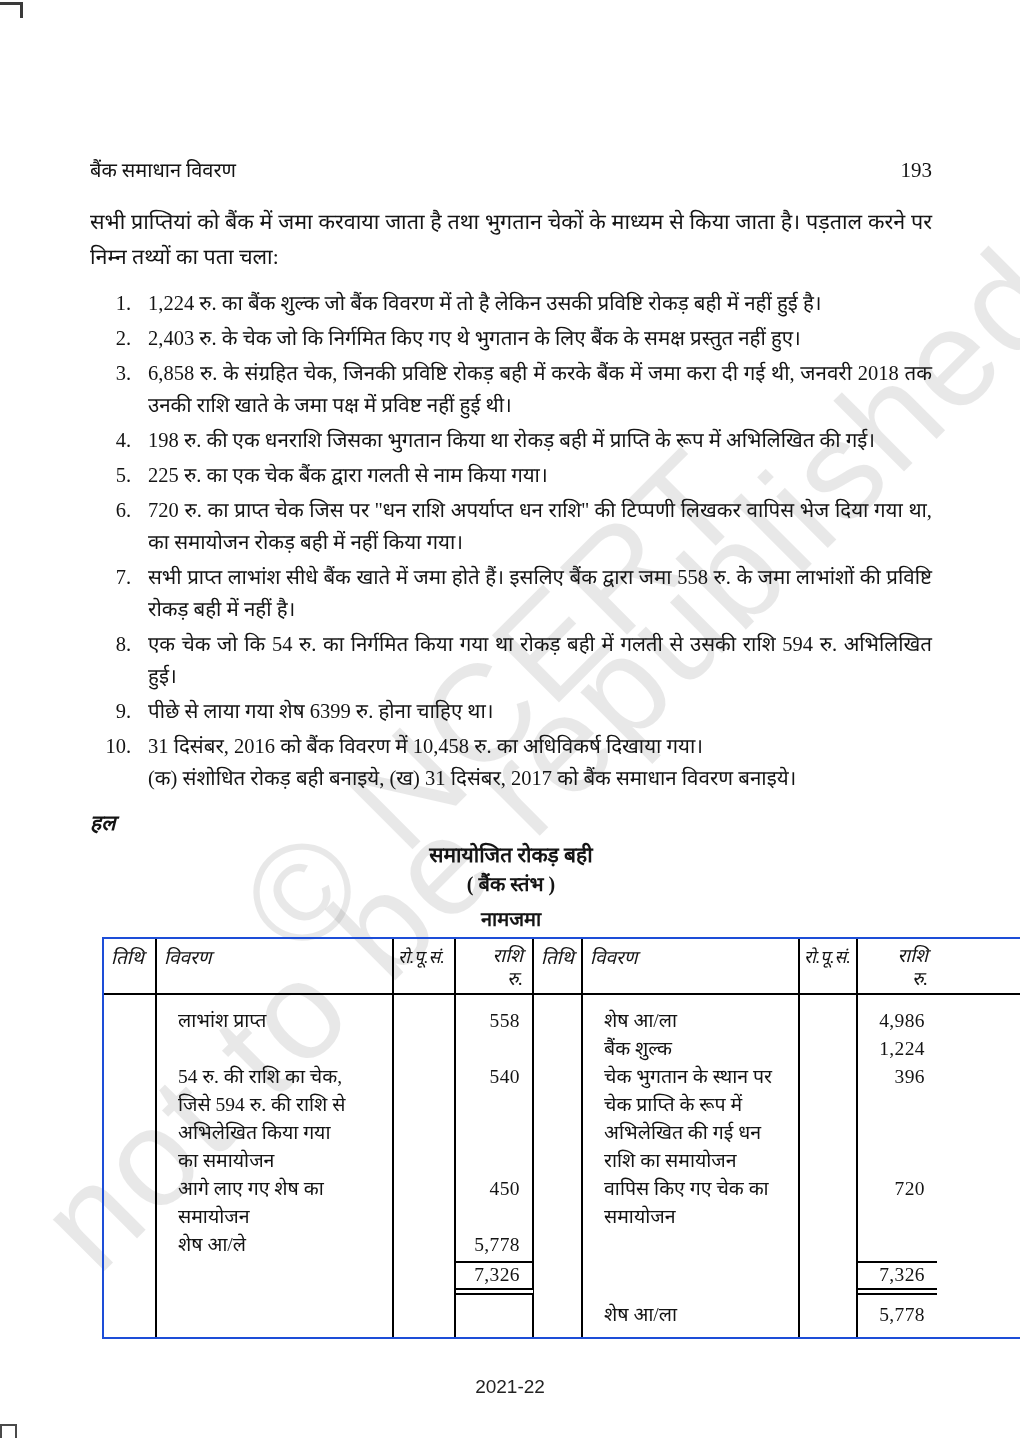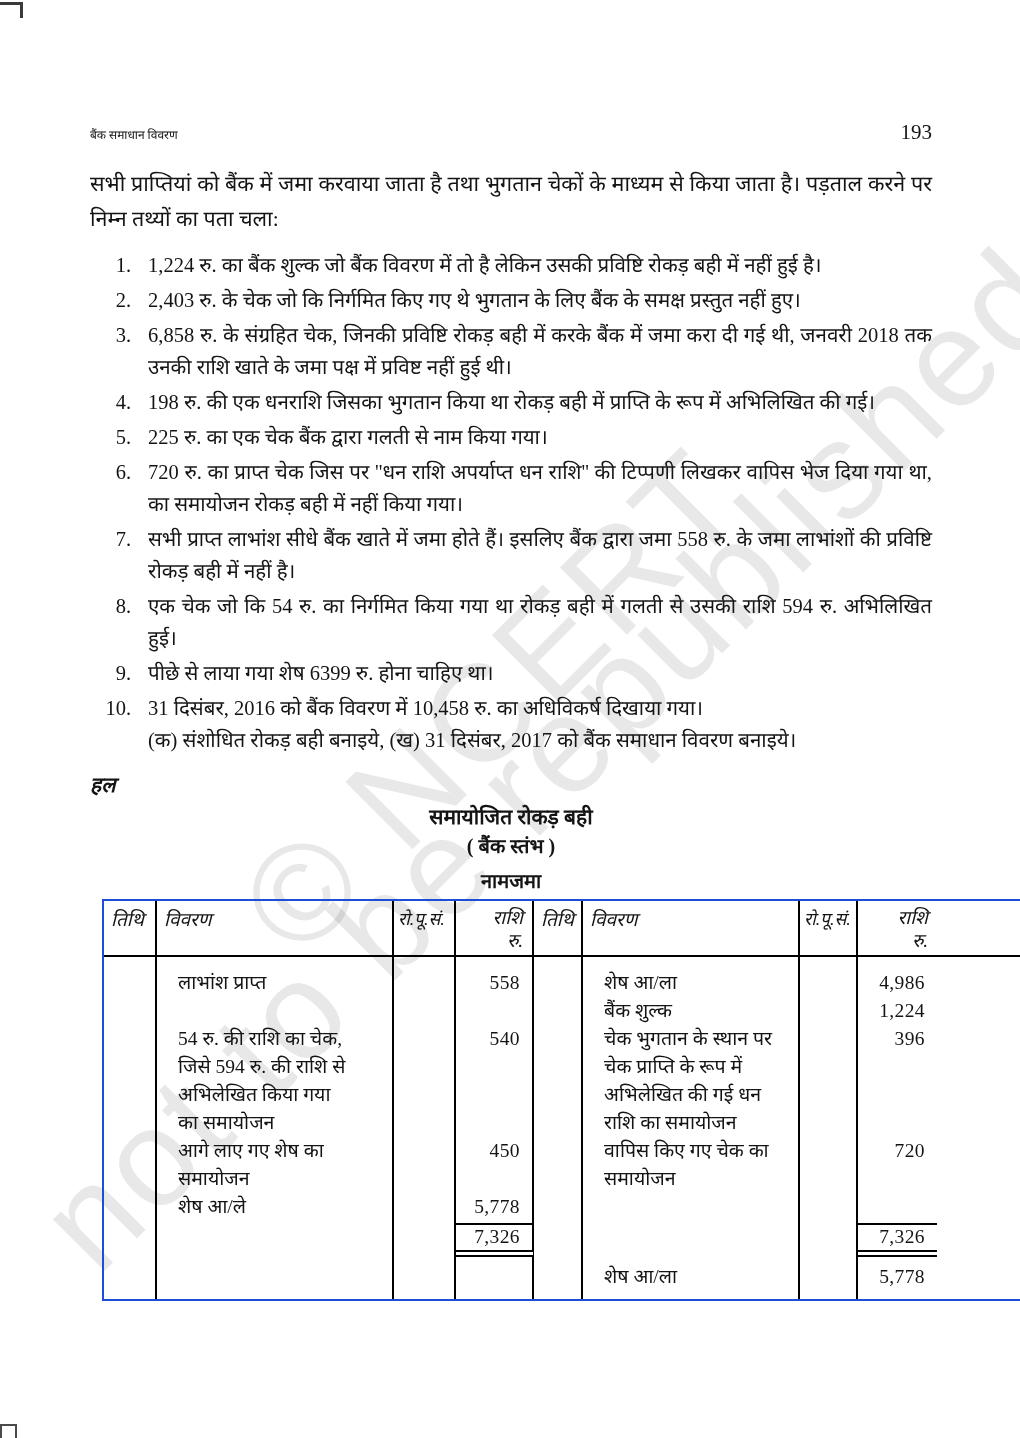--- a/index.html
+++ b/index.html
@@ -29,21 +29,21 @@
   .corner-tl{position:absolute;left:0;top:2px;width:20px;height:13px;
     border-top:3px solid #3a3a3a;border-right:3px solid #3a3a3a;z-index:2;}
   .corner-bl{position:absolute;left:0;bottom:0;width:13px;height:12px;
     border-top:2px solid #4a4a4a;border-left:2px solid #4a4a4a;border-right:2px solid #4a4a4a;z-index:2;}
   
   .content{position:absolute;inset:0;padding:0 88px 0 90px;z-index:1;}
   .running-head{
     margin-top:120px;
     display:flex;justify-content:space-between;align-items:baseline;
   }
-  .running-head .rh-title{font-size:12px;}
+  .running-head .rh-title{font-size:20px;margin-top:36px;}
   .running-head .rh-page{font-size:21px;}
   .intro{
     margin:22px 0 0 0;
     font-size:21.5px;line-height:35px;
     text-align:justify;
   }
   .fact-list{margin:12px 0 0 0;padding:0;list-style:none;}
   .fact-item{display:flex;margin-bottom:3px;font-size:20.5px;line-height:32px;}
   .fact-num{flex:0 0 58px;text-align:right;padding-right:17px;box-sizing:border-box;}
   .fact-text{flex:1;text-align:justify;}
@@ -298,13 +298,14 @@
             <div class="c"></div>
             <div class="c pcell">शेष आ/ला</div>
             <div class="c"></div>
             <div class="c acell">5,778</div>
           </div>
         </div>
     </div>
 
   </div>
 
+  <div class="footer">2021-22</div>
 </div>
 
 </body></html>

